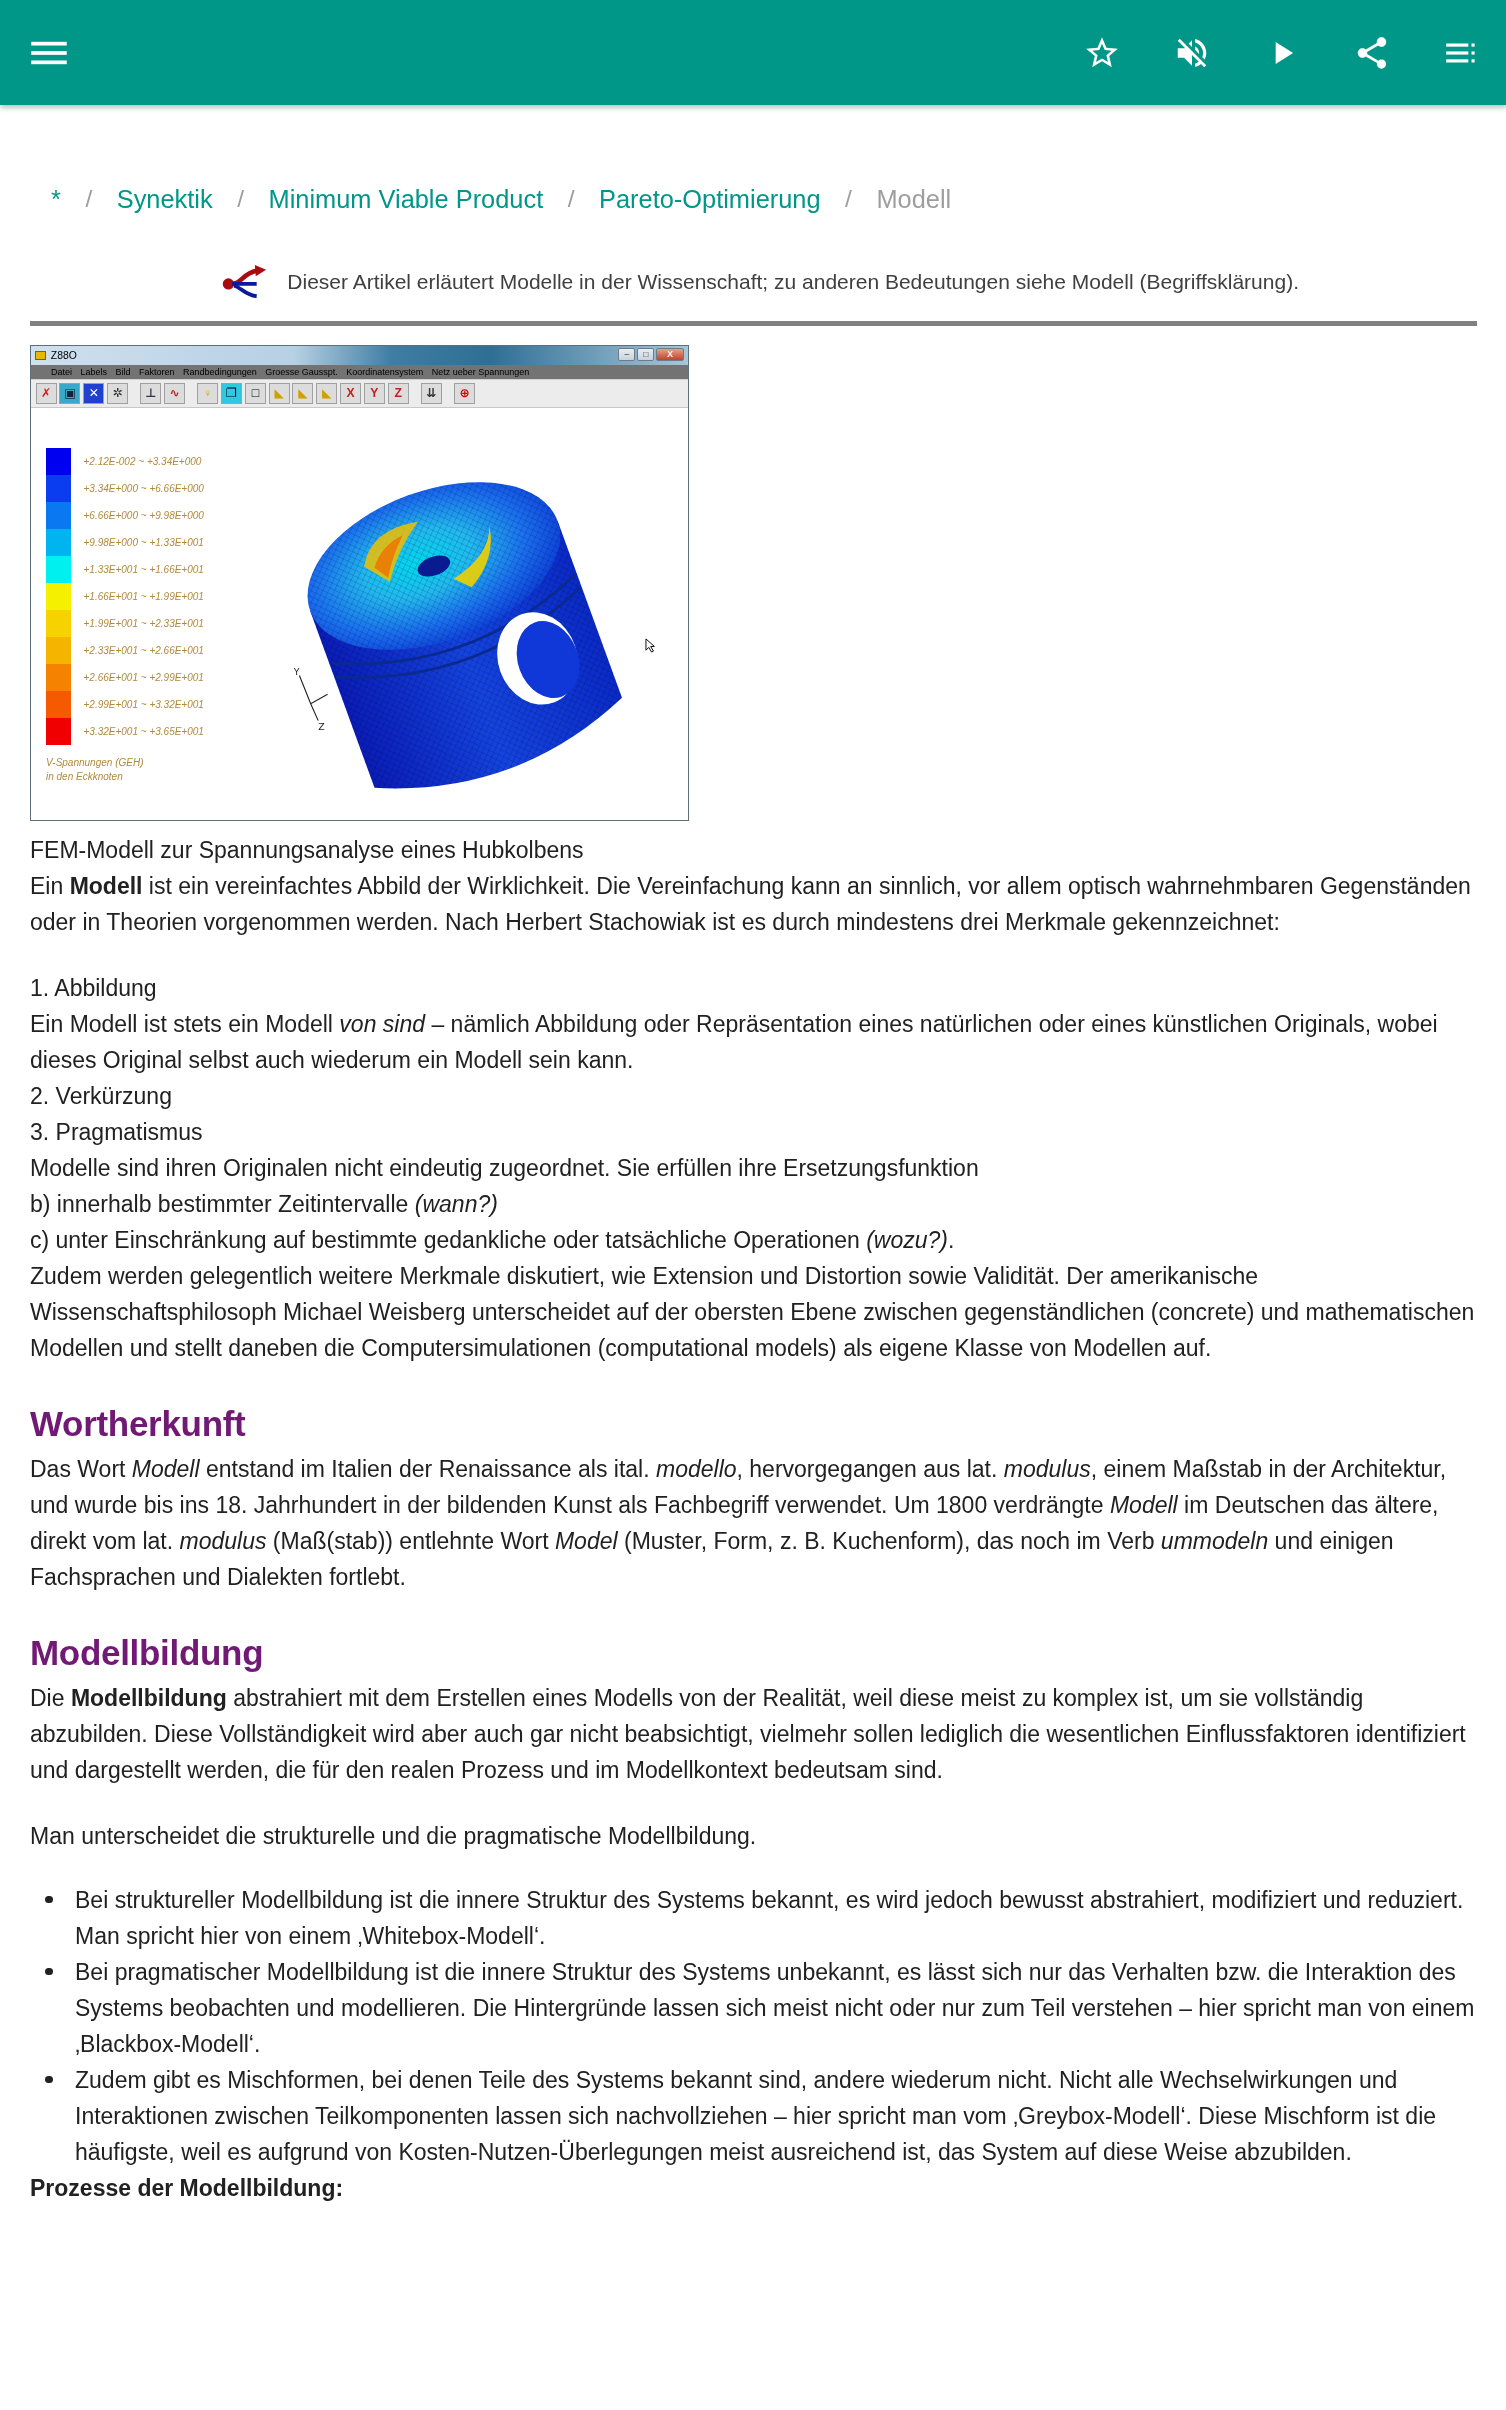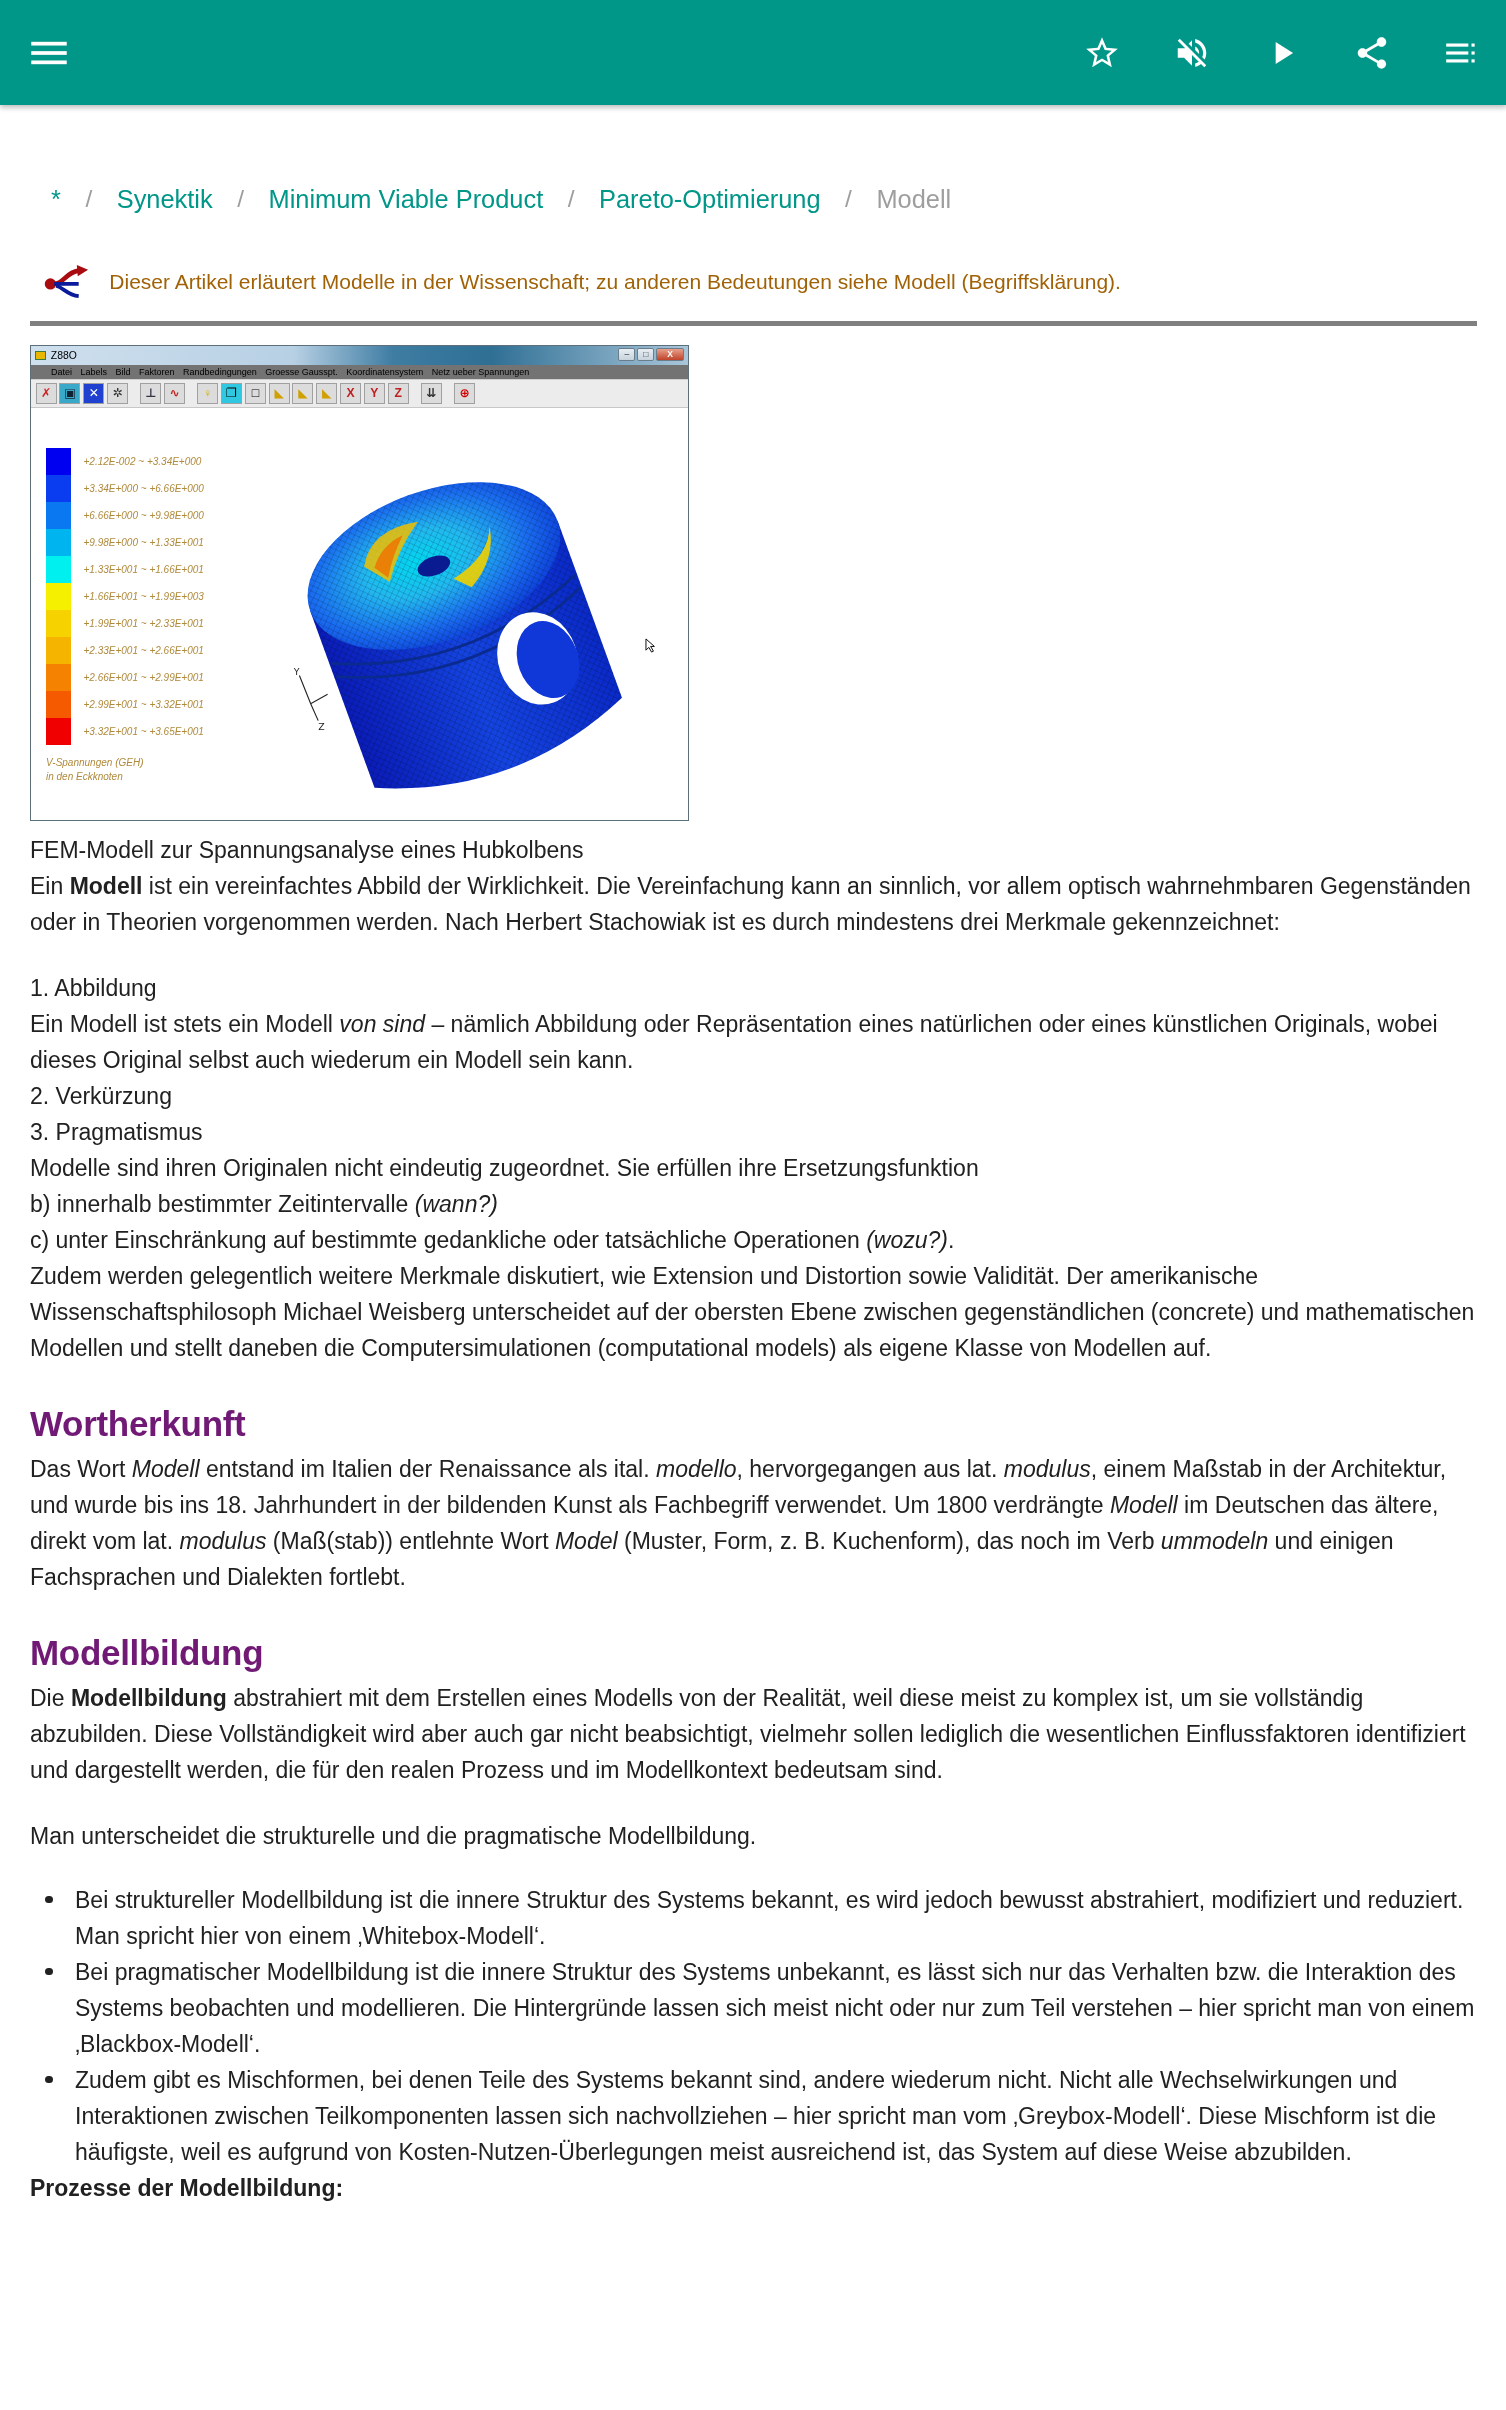--- a/index.html
+++ b/index.html
@@ -52,21 +52,22 @@
     .breadcrumb .sep {
       color: #9e9e9e; margin: 0 24.5px; font-size: 24.5px;
     }
     .breadcrumb .current { color: #9e9e9e; }
 
     .hatnote {
       margin-top: 21px;
       display: flex; align-items: center;
       height: 56px;
       font-size: 21px;
-      color: #a16207;
+      color: #404040;
+      justify-content: center;
     }
     .hatnote .dab-icon { width: 49px; height: 38px; margin-left: 11.3px; margin-right: 19px; }
 
     .divider {
       margin-top: 11.3px;
       height: 4.7px;
       background: #808080;
     }
 
     
@@ -283,21 +284,21 @@
       <div class="legend-row">
         <span class="legend-swatch" style="background:#00b4f0"></span>
         <span class="legend-text">+9.98E+000 ~ +1.33E+001</span>
       </div>
       <div class="legend-row">
         <span class="legend-swatch" style="background:#00f0f0"></span>
         <span class="legend-text">+1.33E+001 ~ +1.66E+001</span>
       </div>
       <div class="legend-row">
         <span class="legend-swatch" style="background:#f5f000"></span>
-        <span class="legend-text">+1.66E+001 ~ +1.99E+003</span>
+        <span class="legend-text">+1.66E+001 ~ +1.99E+001</span>
       </div>
       <div class="legend-row">
         <span class="legend-swatch" style="background:#f5d200"></span>
         <span class="legend-text">+1.99E+001 ~ +2.33E+001</span>
       </div>
       <div class="legend-row">
         <span class="legend-swatch" style="background:#f5b400"></span>
         <span class="legend-text">+2.33E+001 ~ +2.66E+001</span>
       </div>
       <div class="legend-row">

